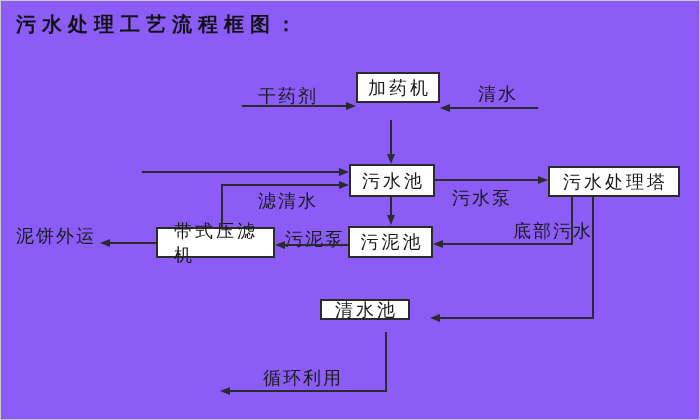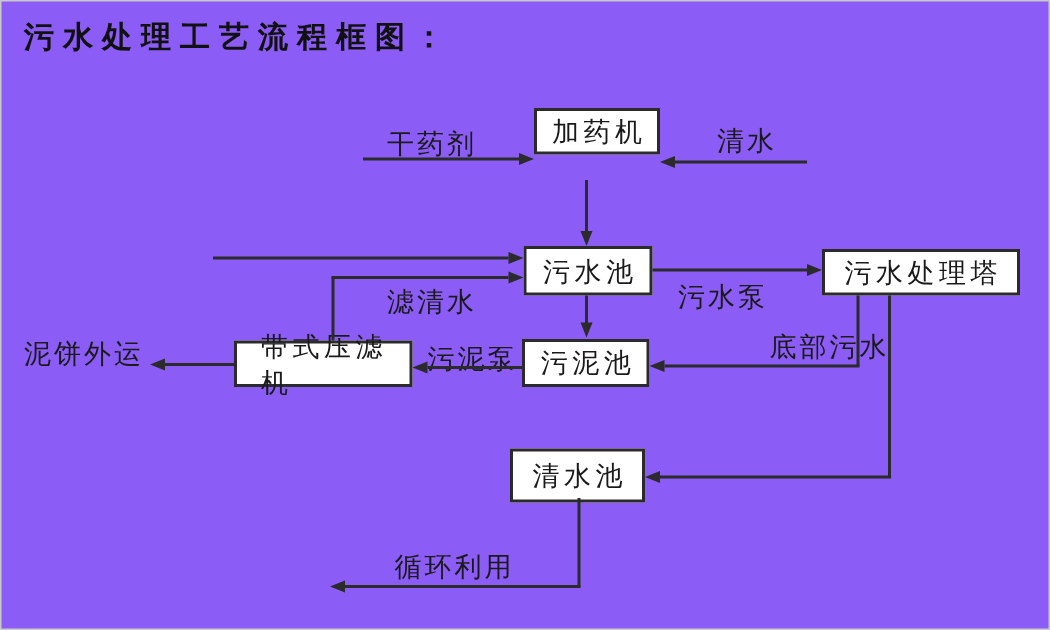--- a/index.html
+++ b/index.html
@@ -35,21 +35,21 @@
 
 <div class="stage">
 
   <h1 class="title">污水处理工艺流程框图：</h1>
 
   <div class="node" style="left:356px;top:72px;width:84px;height:31px;">加药机</div>
   <div class="node" style="left:349px;top:164px;width:86px;height:33px;">污水池</div>
   <div class="node" style="left:548px;top:166px;width:132px;height:31px;">污水处理塔</div>
   <div class="node" style="left:348px;top:226px;width:85px;height:32px;text-align:right;">污泥池</div>
   <div class="node" style="left:156px;top:227px;width:119px;height:31px;padding-left:16px;">带式压滤机</div>
-  <div class="node" style="left:340px;top:299px;width:90px;height:36px;">清水池</div>
+  <div class="node" style="left:320px;top:299px;width:90px;height:21px;">清水池</div>
 
   <div class="flabel" style="left:258px;top:84px;">干药剂</div>
   <div class="flabel" style="left:478px;top:82px;text-align:right;">清水</div>
   <div class="flabel" style="left:258px;top:189px;">滤清水</div>
   <div class="flabel" style="left:452px;top:152px;margin-top:34px;">污水泵</div>
   <div class="flabel" style="left:472px;top:219px;margin-left:41px;">底部污水</div>
   <div class="flabel" style="left:285px;top:227px;">污泥泵</div>
   <div class="flabel" style="left:16px;top:224px;">泥饼外运</div>
   <div class="flabel" style="left:263px;top:366px;">循环利用</div>
 

